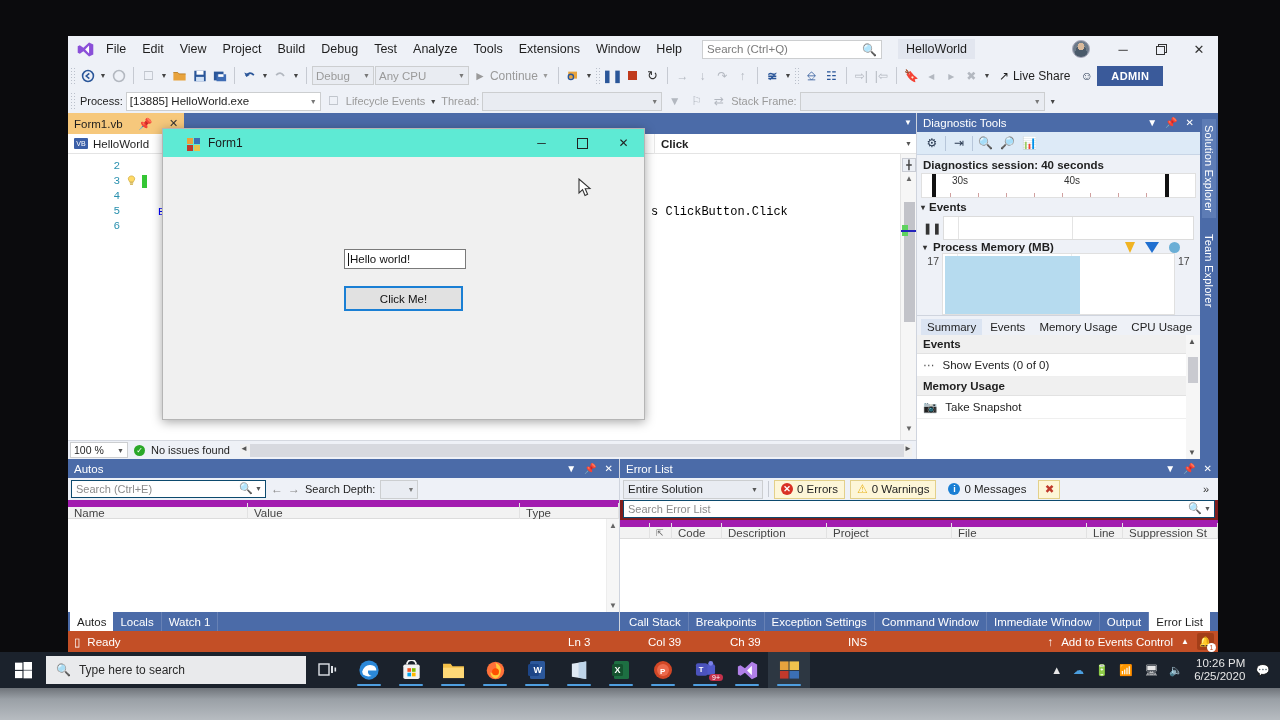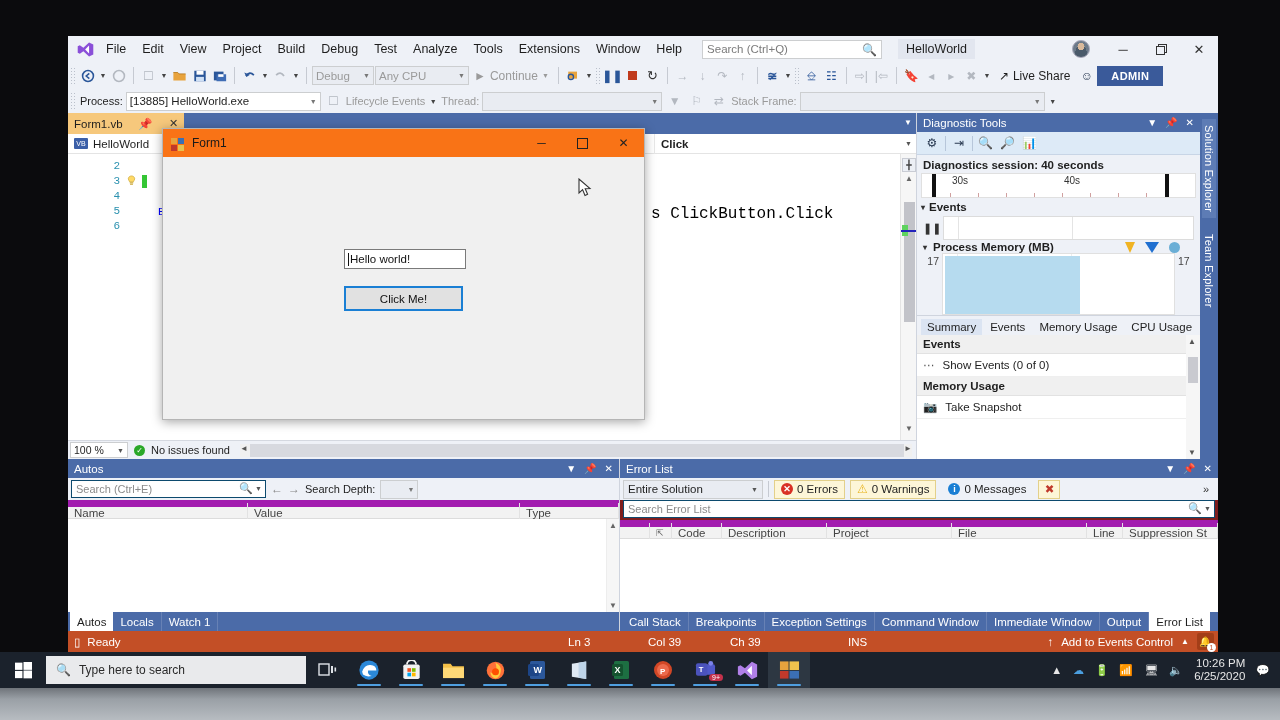--- a/index.html
+++ b/index.html
@@ -199,21 +199,21 @@
   .sb-right { margin-left:auto; display:flex; align-items:center; gap:8px; padding-right:4px;}
   .bell { width:17px;height:17px; background:#a33e18; border-radius:2px; display:flex; align-items:center;
           justify-content:center; font-size:10px; position:relative;}
 
   
   .form1 {
     position:absolute; left:162px; top:128px; width:483px; height:292px;
     background:#f0f0f0; border:1px solid #b5b5b5; box-shadow:0 2px 10px rgba(0,0,0,.35);
     display:flex; flex-direction:column;
   }
-  .f1-title { height:29px; background:#f97316; display:flex; align-items:center; padding-left:8px; gap:7px;
+  .f1-title { height:29px; background:#5eead4; display:flex; align-items:center; padding-left:24px; gap:7px;
               border-bottom:1px solid #f0f0f0;}
   .f1-ico { width:14px; height:13px; position:relative;}
   .f1-name { font-size:12px; color:#1a1a1a;}
   .f1-btns { margin-left:auto; display:flex; height:29px;}
   .f1-btn { width:41px; height:29px; display:flex; align-items:center; justify-content:center;
             font-size:12px; color:#222;}
   .f1-body { flex:1; position:relative; background:#f0f0f0;}
   .f1-input { position:absolute; left:181px; top:91px; width:122px; height:20px; background:#fff;
               border:1px solid #7a7a7a; font-size:11.5px; color:#111; padding:2px 3px;
               display:flex; align-items:center;}
@@ -452,21 +452,21 @@
           </div>
           <div class="codecol">
             <div class="cline"></div>
             <div class="cline"></div>
             <div class="cline"></div>
             <div class="cline" style="color:#0000ff; padding-left:32px;">Er</div>
             <div class="cline"></div>
             <div class="collapse">−</div>
             <div class="vline"></div>
             <div class="dotline"></div>
-            <div style="position:absolute; left:525px; top:51px; font-family:'Liberation Mono',monospace; font-size:16px; color:#000;">s ClickButton.Click</div>
+            <div style="position:absolute; left:525px; top:51px; font-family:'Liberation Mono',monospace; font-size:12px; color:#000;">s ClickButton.Click</div>
           </div>
           <div class="bulb">
             <svg viewBox="0 0 12 12" width="11" height="11">
                 <path d="M6 1 C3.8 1 2.5 2.6 2.5 4.2 C2.5 5.6 3.6 6.3 3.9 7.4 L8.1 7.4 C8.4 6.3 9.5 5.6 9.5 4.2 C9.5 2.6 8.2 1 6 1Z" fill="#ffd966" stroke="#c8a22b" stroke-width=".7"></path>
                 <rect x="4.1" y="8" width="3.8" height="1.2" fill="#c8a22b"></rect>
                 <rect x="4.4" y="9.6" width="3.2" height="1" fill="#c8a22b"></rect>
               </svg>
           </div>
           <div class="greenbar"></div>
 

